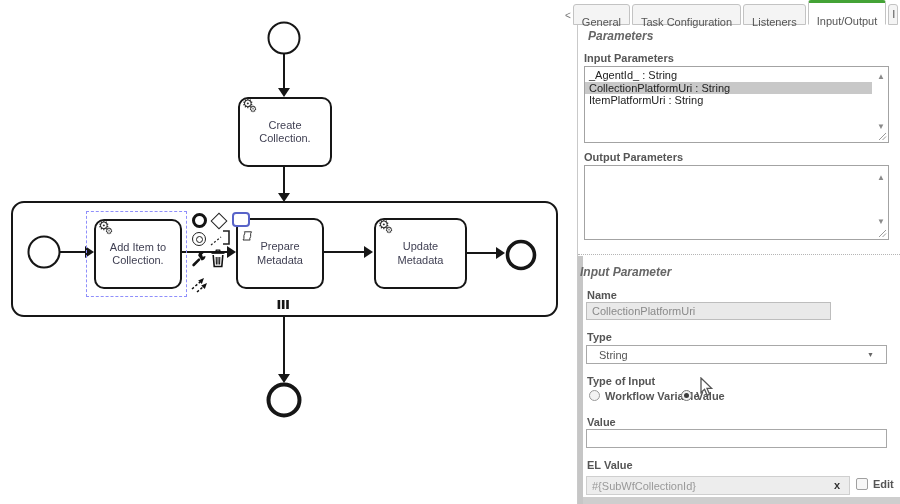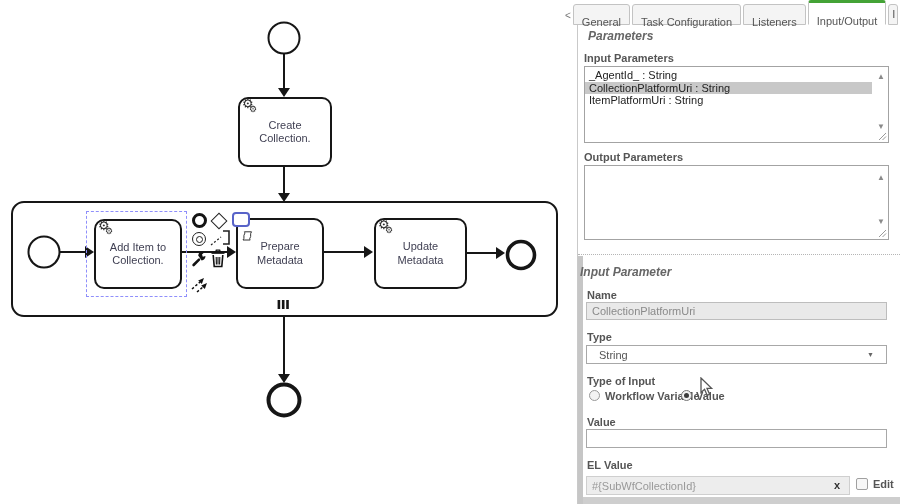--- a/index.html
+++ b/index.html
@@ -199,21 +199,21 @@
   </svg>
 </div>
 
 <div class="dotted-sep"></div>
 <div class="strip-left"></div>
 <div class="strip-bottom"></div>
 
 <div class="heading" style="left:580px;top:265px;">Input Parameter</div>
 
 <div class="flabel" style="left:587px;top:289px;">Name</div>
-<input class="txt disabled" style="left: 586px; top: 302px; width: 301px; height: 18px;" readonly="" value="CollectionPlatformUri">
+<input class="txt disabled" style="left: 586px; top: 302px; width: 245px; height: 18px;" readonly="" value="CollectionPlatformUri">
 
 <div class="flabel" style="left:587px;top:331px;">Type</div>
 <div class="selectbox" style="left:586px;top:345px;width:301px;height:19px;">
   <span>String</span>
   <span class="dd">▼</span>
 </div>
 
 <div class="flabel" style="left:587px;top:375px;">Type of Input</div>
 <span class="radio" style="left:589px;top:390px;"></span>
 <div class="flabel" style="left:605px;top:390px;">Workflow Variable</div>

